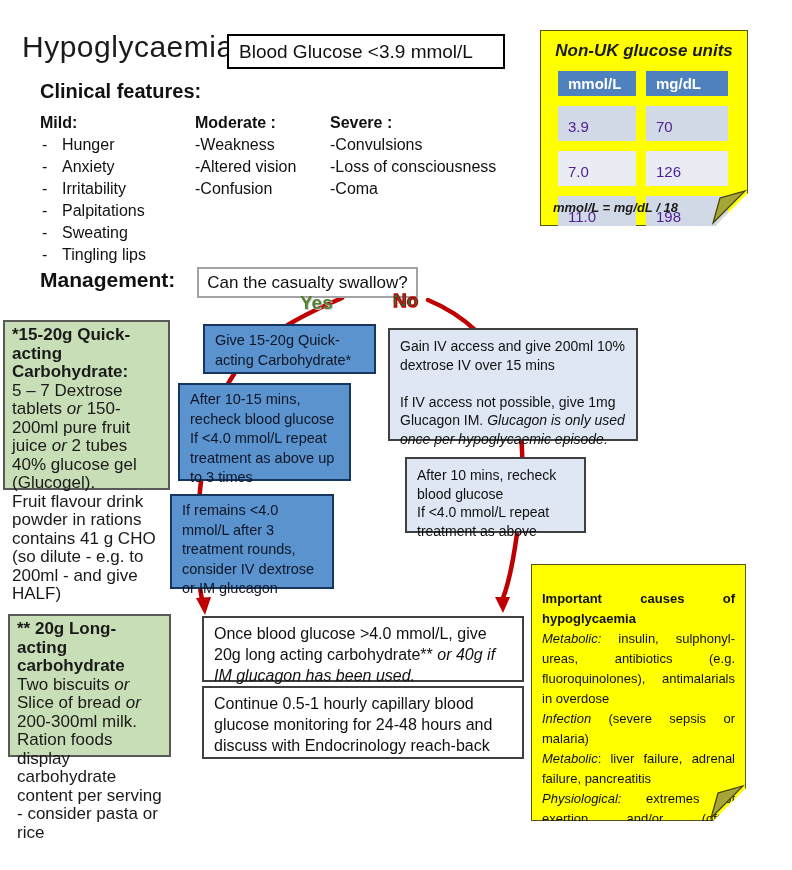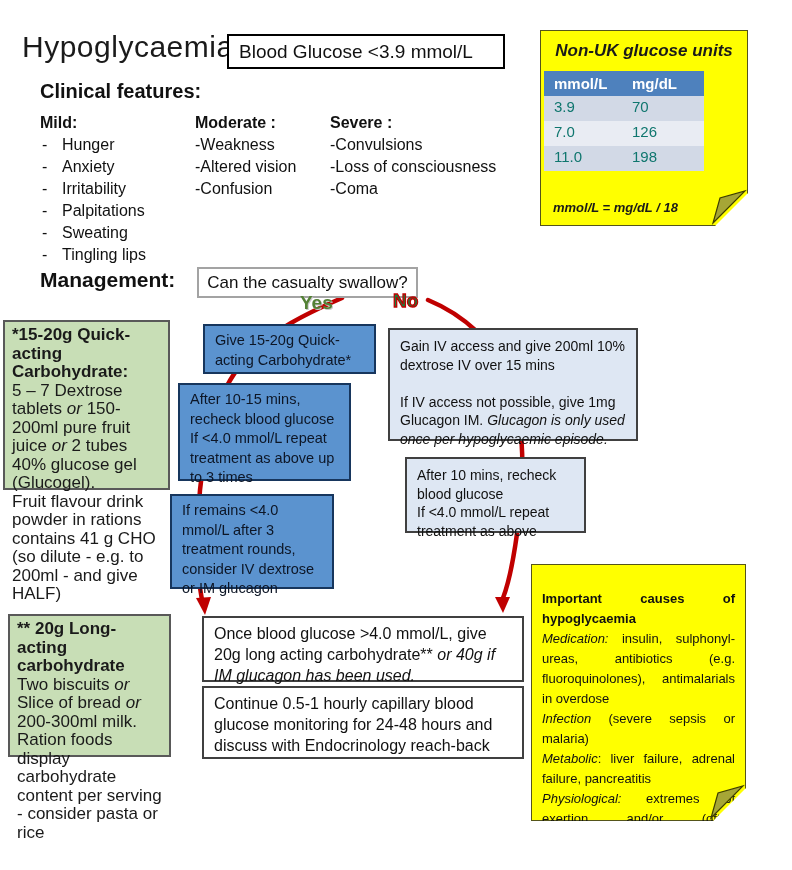--- a/index.html
+++ b/index.html
@@ -30,25 +30,25 @@
 
   
   .note { background:#FFFF00; border:1px solid #55551a;
     clip-path: polygon(0 0, 100% 0, 100% calc(100% - 33px), calc(100% - 33px) 100%, 0 100%); }
   .note1 { left:540px; top:30px; width:208px; height:196px; }
   .note2 { left:531px; top:564px; width:215px; height:257px; padding:24px 10px;
     font-size:13px; line-height:20px; text-align:justify; }
   .fold-svg { position:absolute; right:0; bottom:0; }
   .note1-title { text-align:center; font-style:italic; font-weight:bold; font-size:17px;
     margin-top:10px; color:#1a1a1a; }
-  .units-table { display:grid; grid-template-columns:78px 82px; gap:0;
-    position:absolute; left:3px; top:40px; }
+  .units-table { display:grid; grid-template-columns:78px 82px; gap:10px;
+    position:absolute; left:17px; top:40px; }
   .units-table .hc { background:#4E81BD; color:#fff; font-weight:bold; font-size:15px;
     padding:4px 0 4px 10px; }
-  .units-table .dc { font-size:15px; padding:2px 0 6px 10px; color:#0f766e; }
+  .units-table .dc { font-size:15px; padding:12px 0 6px 10px; color:#4c1d95; }
   .row-a { background:#D2D9E6; } .row-b { background:#E9ECF3; }
   .units-formula { position:absolute; left:12px; bottom:10px; font-size:13px;
     font-style:italic; font-weight:bold; color:#1a1a1a; }
 
   
   .mgmt-heading { left:40px; top:268px; font-size:21px; font-weight:bold; }
   .swallow-box { left:197px; top:267px; width:221px; height:31px; border:2px solid #a3a3a3;
     background:#fff; font-size:17px; display:flex; align-items:center; justify-content:center; z-index:3; }
   .yes-label { left:300px; top:292px; font-size:19px; font-weight:bold; color:#538135;
     text-shadow:1px 1px 0 #c8c8c8; z-index:4; }
@@ -161,21 +161,21 @@
   <div class="abs flowbox plainbox oncebox"><span>Once blood glucose &gt;4.0 mmol/L, give 20g long acting carbohydrate** </span><span class="it">or 40g if IM glucagon has been used.</span></div>
   <div class="abs flowbox plainbox contbox">Continue 0.5-1 hourly capillary blood glucose monitoring for 24-48 hours and discuss with Endocrinology reach-back</div>
 
   <div class="abs flowbox greennote green2">
     <span class="b">** 20g Long-acting carbohydrate</span>
     <div><span>Two biscuits </span><span class="it">or</span><span> Slice of bread </span><span class="it">or</span><span> 200-300ml milk. Ration foods display carbohydrate content per serving - consider pasta or rice</span></div>
   </div>
 
   <div class="abs note note2">
     <span class="b">Important causes of hypoglycaemia</span>
-    <span class="cause-item"><span class="it">Medication:</span><span> insulin, sulphonyl-ureas, antibiotics (e.g. fluoroquinolones), antimalarials in overdose</span></span>
+    <span class="cause-item"><span class="it">Metabolic:</span><span> insulin, sulphonyl-ureas, antibiotics (e.g. fluoroquinolones), antimalarials in overdose</span></span>
     <span class="cause-item"><span class="it">Infection</span><span> (severe sepsis or malaria)</span></span>
     <span class="cause-item"><span class="it">Metabolic</span><span>: liver failure, adrenal failure, pancreatitis</span></span>
     <span class="cause-item"><span class="it">Physiological:</span><span> extremes of exertion and/or (often asymptomatic)</span></span>
     <svg class="fold-svg" width="36" height="36">
       <polygon points="2,34 34,2 9,9" fill="#A6A636" stroke="#3f3f00" stroke-width="1.2"></polygon>
     </svg>
   </div>
 
 </div>
 

